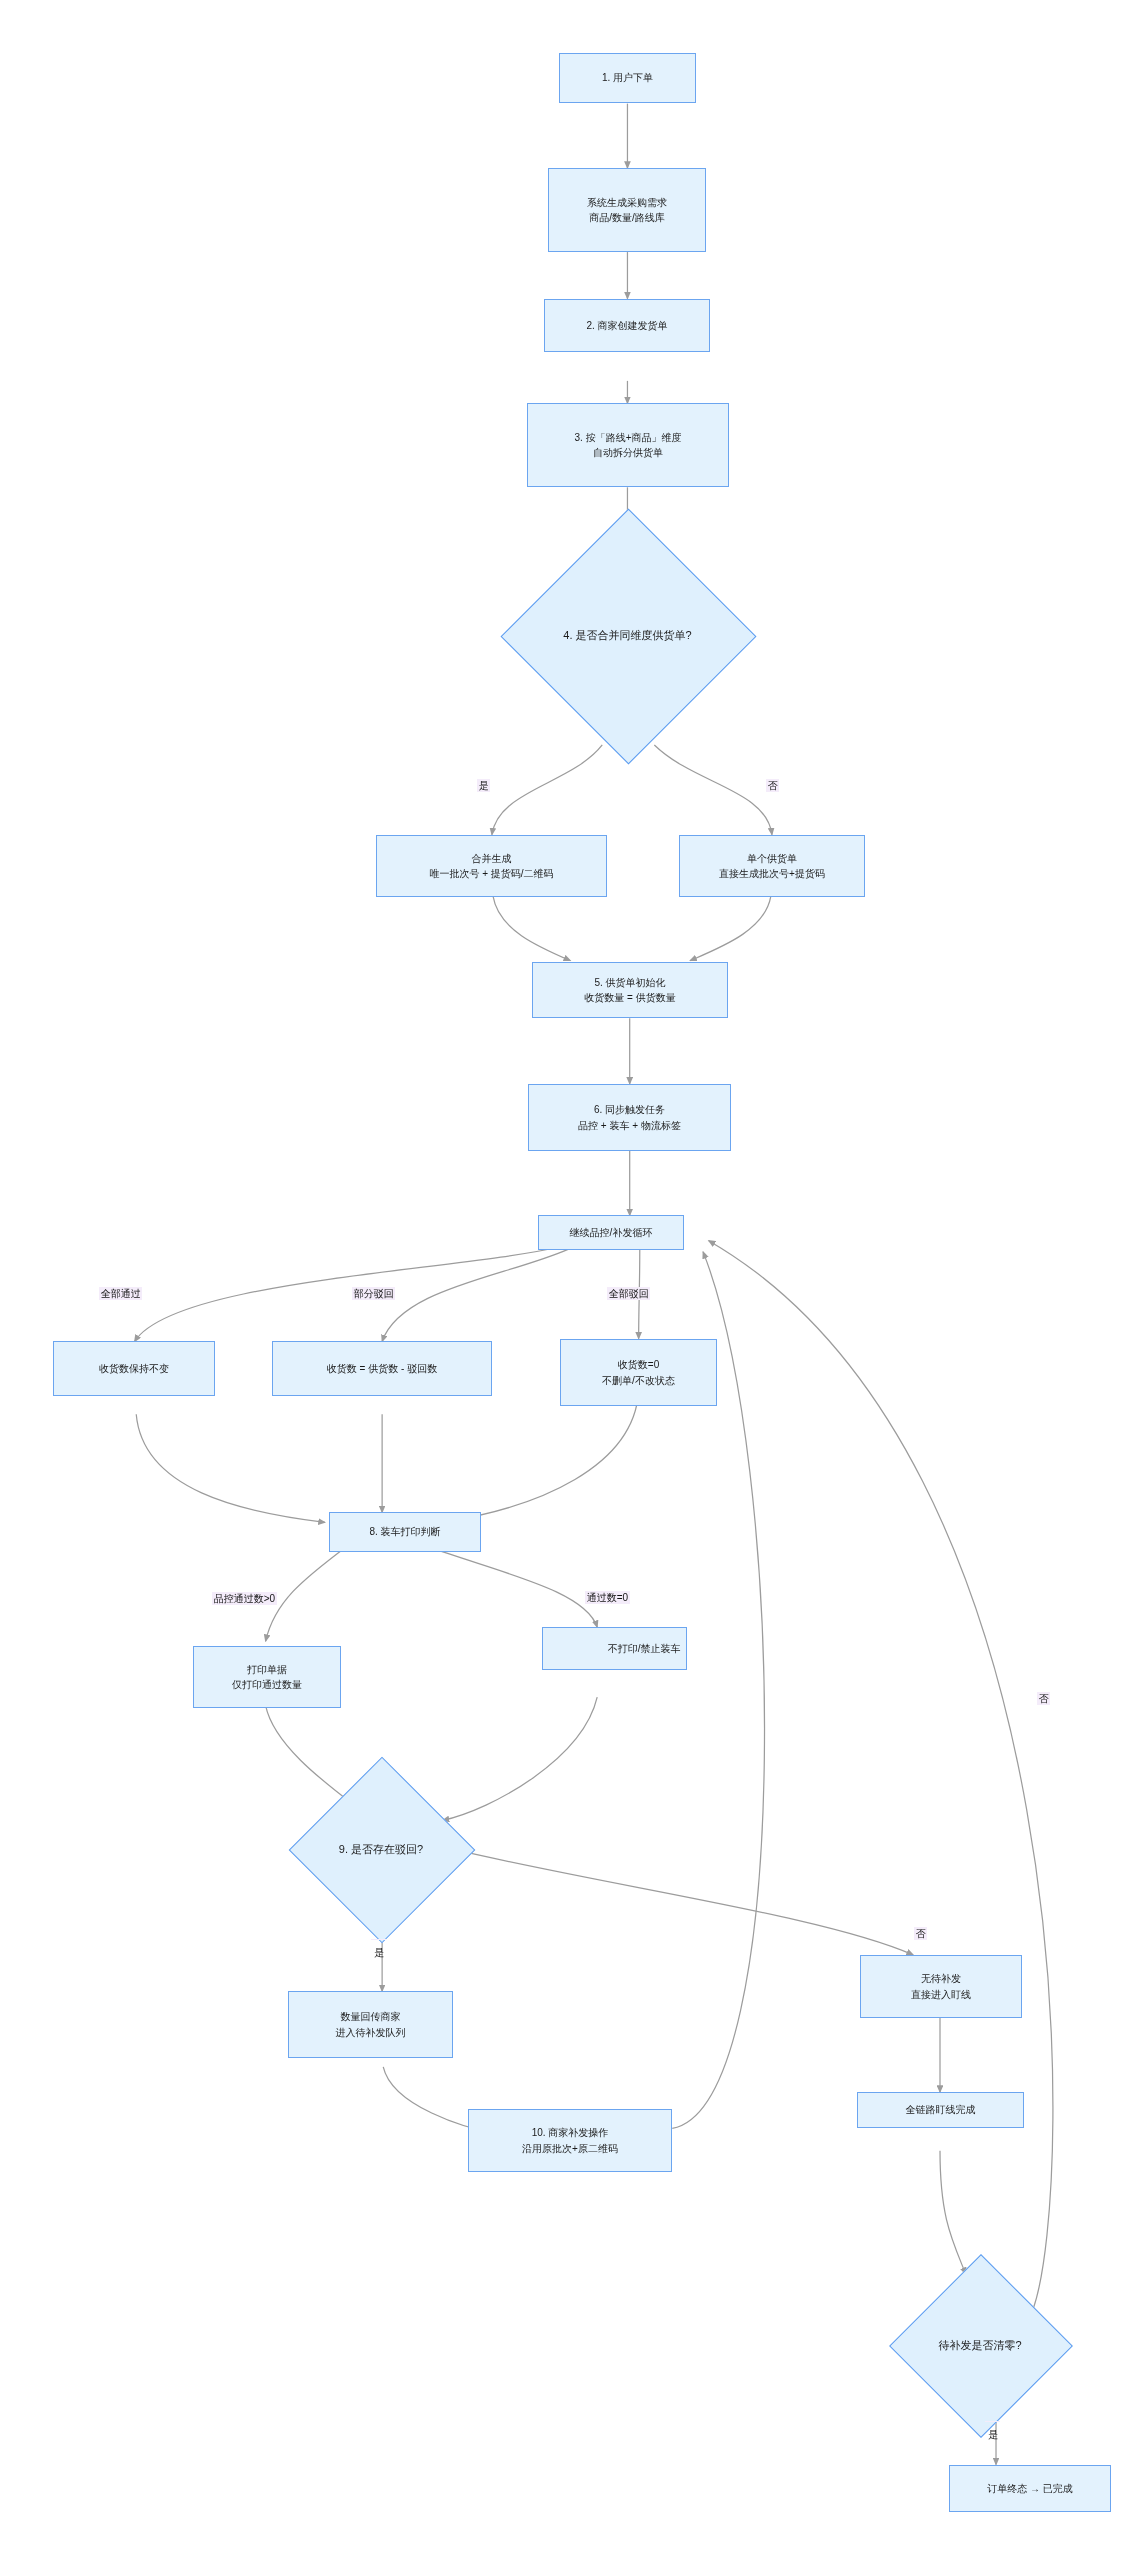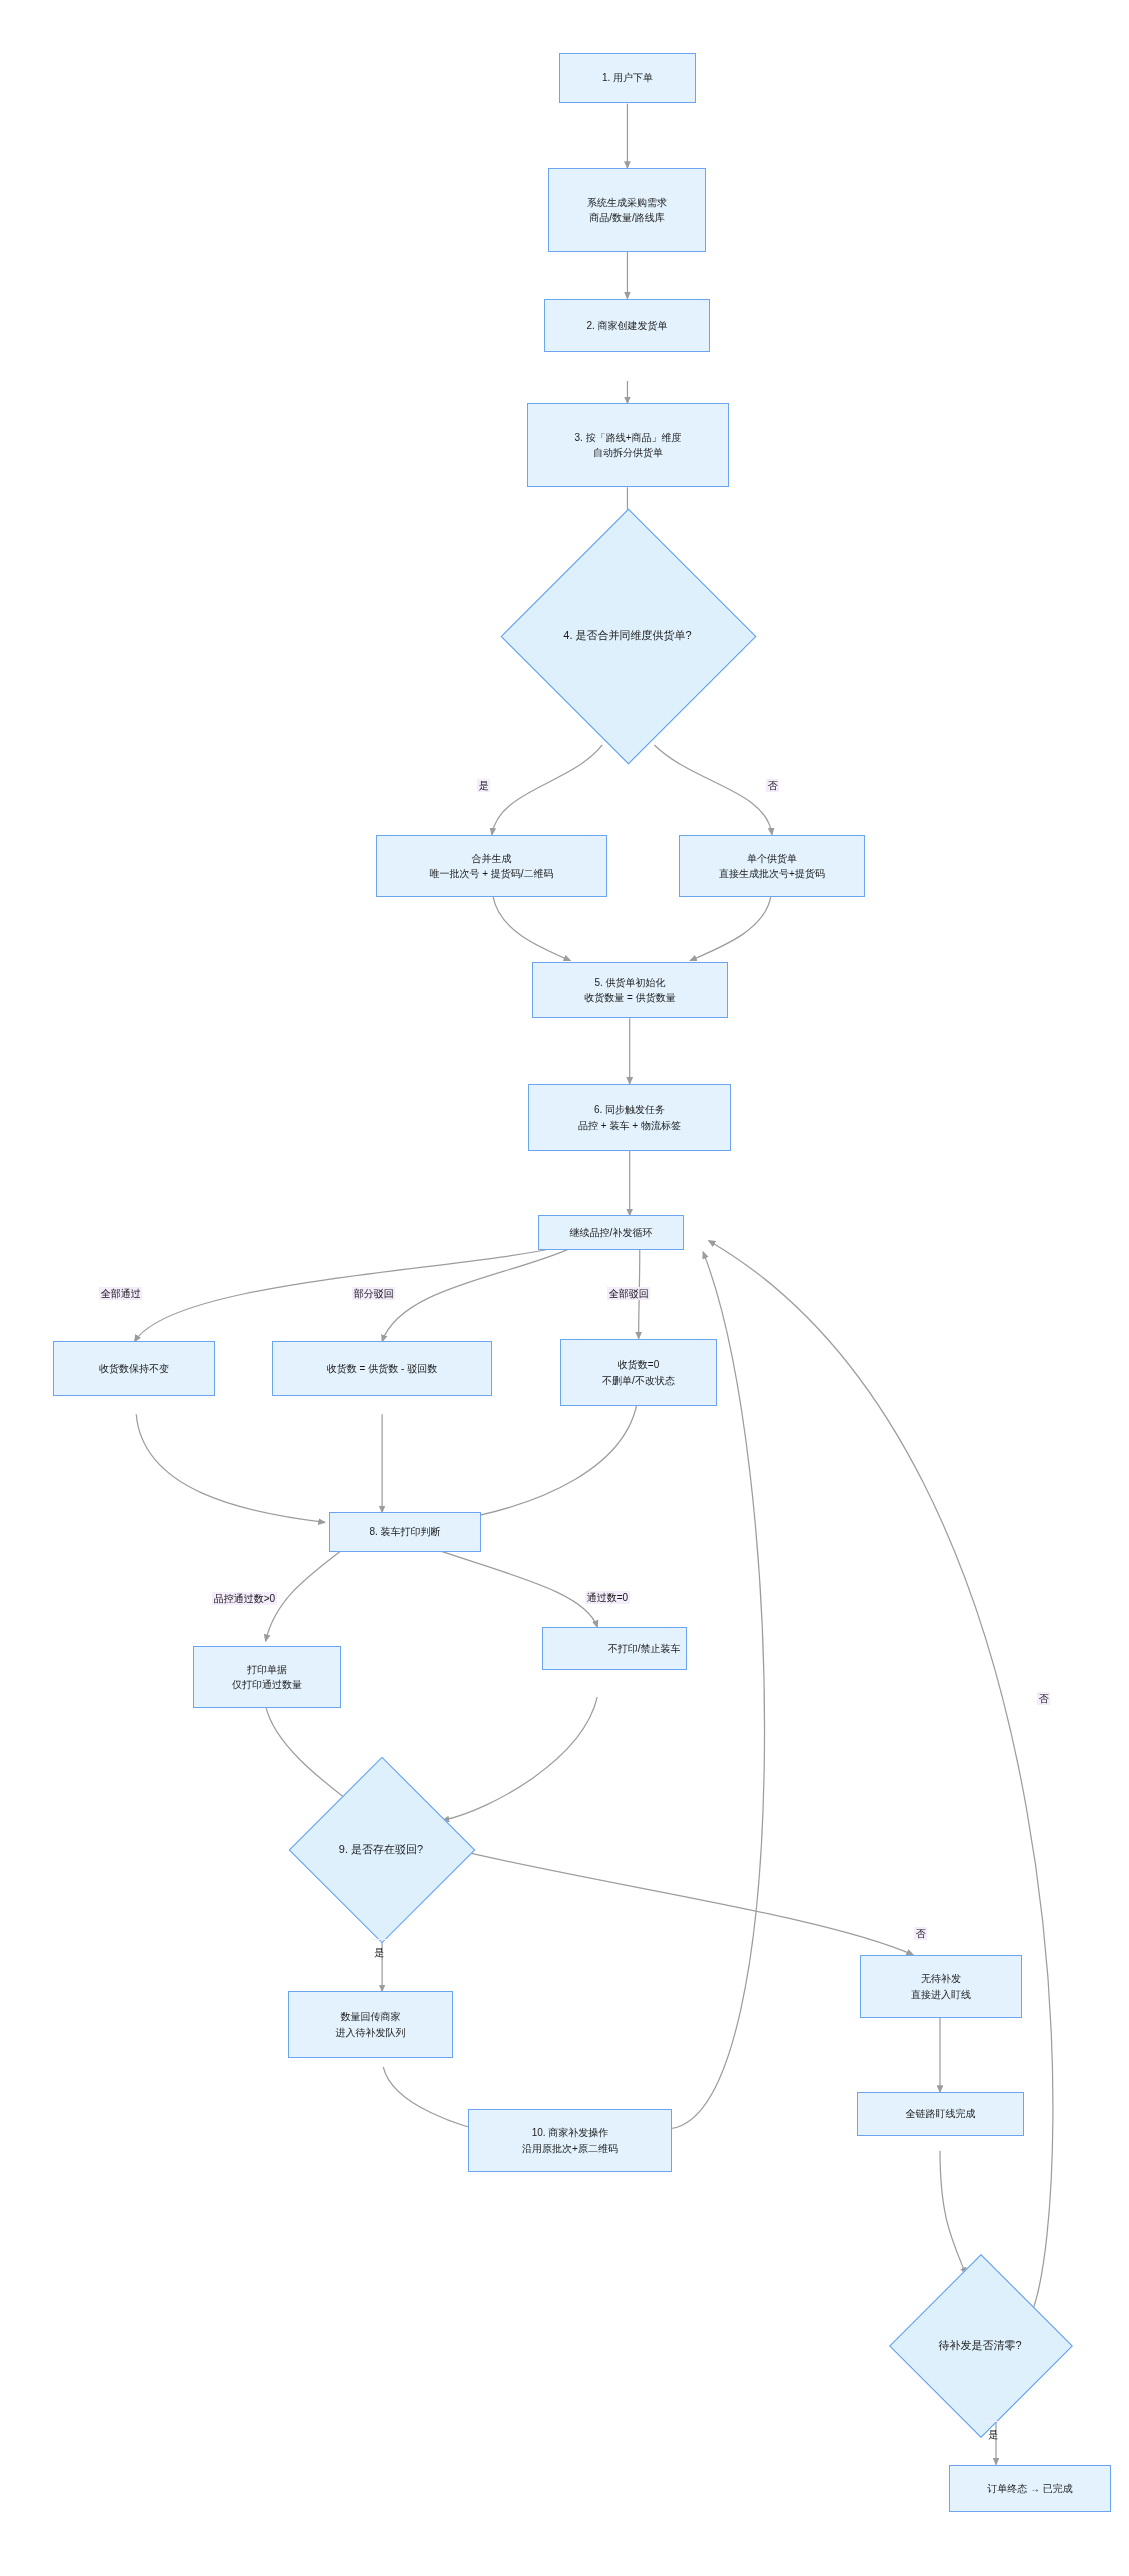--- a/index.html
+++ b/index.html
@@ -202,21 +202,21 @@
     </span>
   </div>
 
   <div class="node" style="left:468px;top:2109px;width:204px;height:63px;">
     <span class="lines">
       <span>10. 商家补发操作</span>
       <span class="l2">沿用原批次+原二维码</span>
     </span>
   </div>
 
-  <div class="node" style="left:857px;top:2092px;width:167px;height:44px;">
+  <div class="node" style="left:857px;top:2092px;width:167px;height:36px;">
     <span class="lines"><span>全链路盯线完成</span></span>
   </div>
 
   <div class="diamond" style="left:916px;top:2281px;width:128px;height:128px;">
     <div class="dshape"></div>
     <div class="dtext">待补发是否清零?</div>
   </div>
 
   <div class="node" style="left:949px;top:2465px;width:162px;height:47px;">
     <span class="lines"><span>订单终态 → 已完成</span></span>

